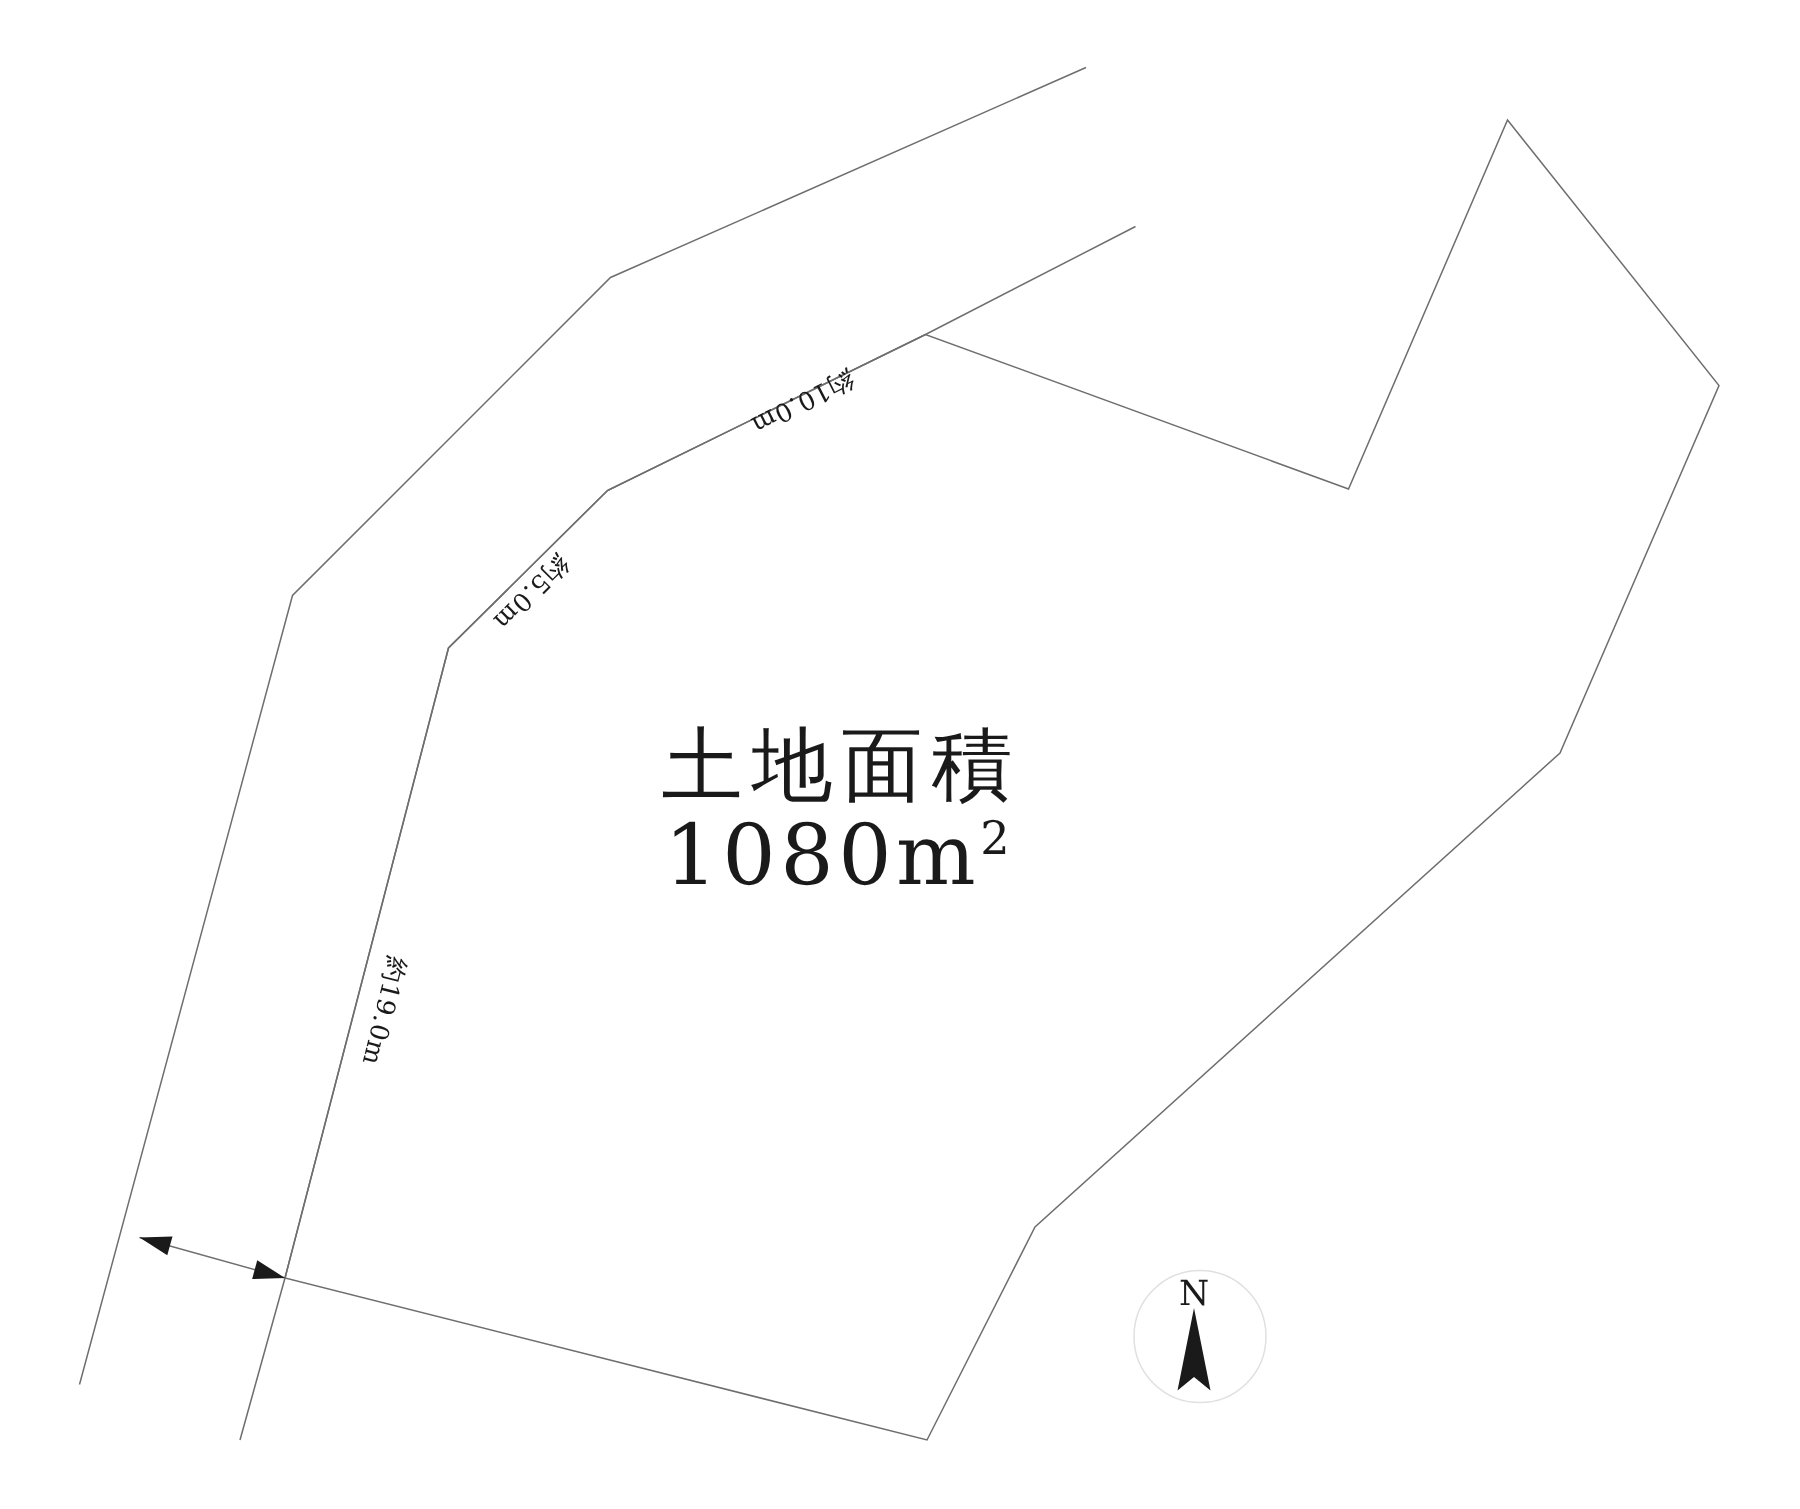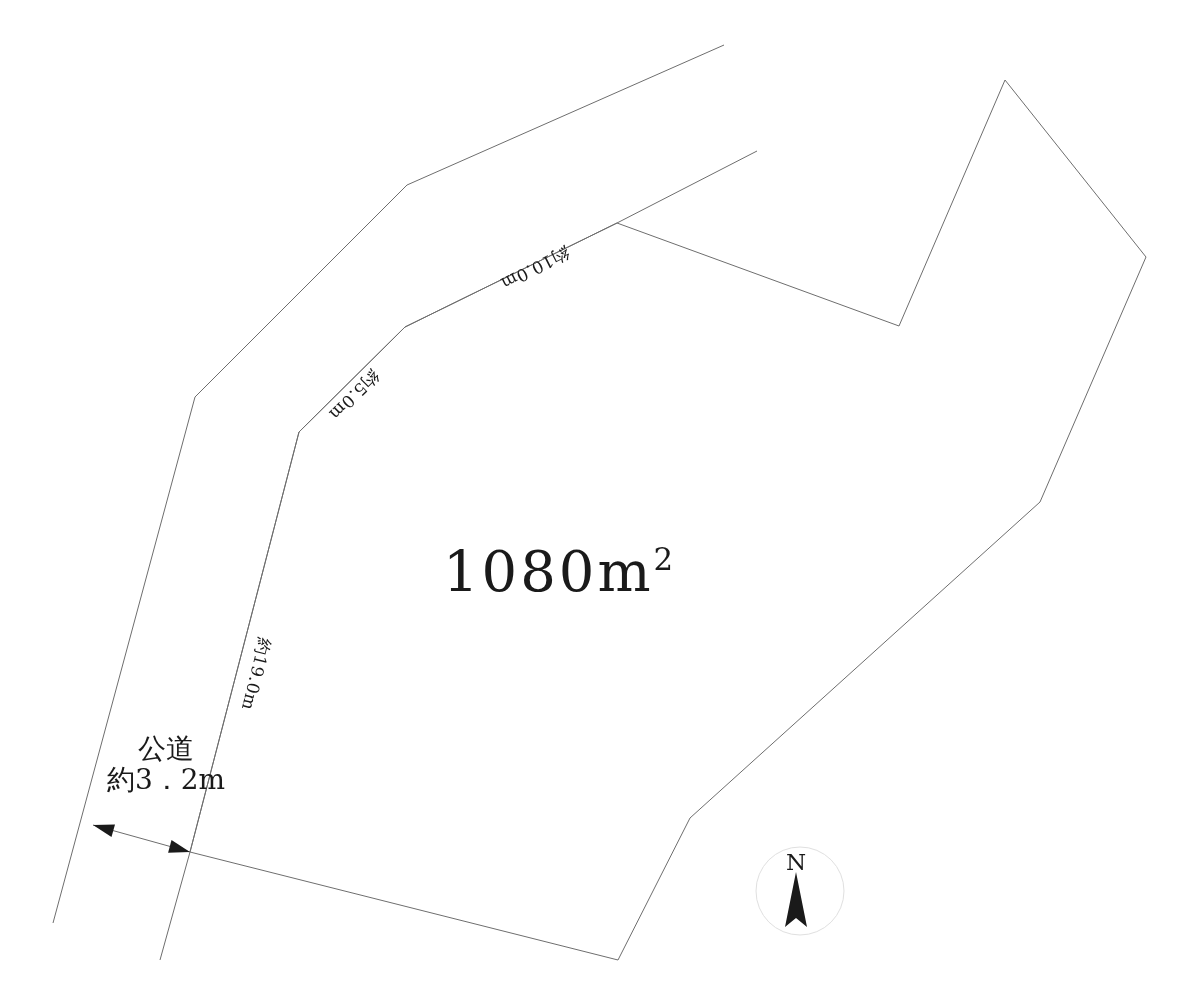--- a/index.html
+++ b/index.html
@@ -63,28 +63,25 @@
     <polygon points="93,825 111.5,836.9 115,824.4" fill="#1a1a1a"></polygon>
     <polygon points="190,852 168.1,852.7 171.5,840.1" fill="#1a1a1a"></polygon>
 
     <g>
       <circle cx="800" cy="891" r="44" fill="none" stroke="#e0e0e0" stroke-width="1"></circle>
       <path d="M 796 872 L 785 927 L 796 918 L 807 927 Z" fill="#1a1a1a"></path>
       <text x="796" y="870" text-anchor="middle" font-size="23" fill="#1a1a1a">N</text>
     </g>
   </svg>
 
+  <div class="label center-block-line area-title" style="left:561px; top:511px;">土地面積</div>
 
   <div class="label center-block-line area-value" style="left:558px; top:571px;"><span>1080</span><span>m</span><sup>2</sup></div>
 
 
   <div class="label edge-label" style="left:535px; top:268px; transform: translate(-50%,-50%) rotate(153deg);">約10.0m</div>
 
   <div class="label edge-label" style="left:354px; top:395px; transform: translate(-50%,-50%) rotate(135deg);">約5.0m</div>
 
   <div class="label edge-label" style="left:256px; top:674px; transform: translate(-50%,-50%) rotate(104deg);">約19.0m</div>
 
-  <div class="label road-label-block" style="left:166px; top:764px;">
-    <div>公道</div>
-    <div>約3．2m</div>
-  </div>
 
 </div>
 
 </body></html>

